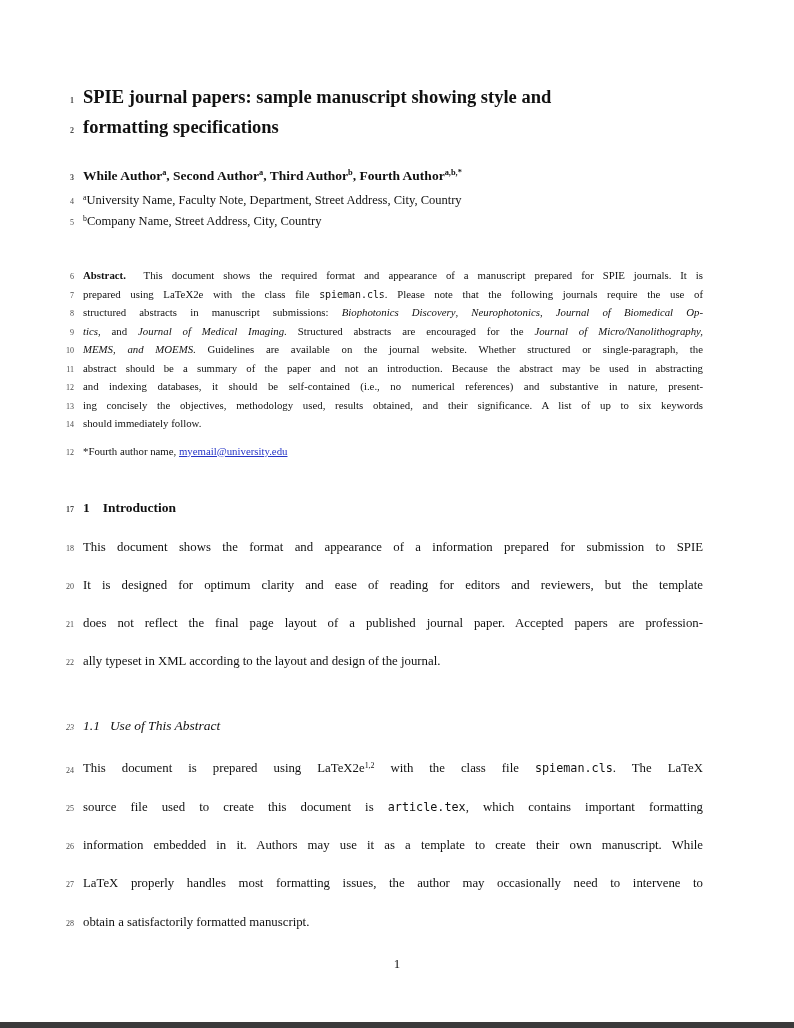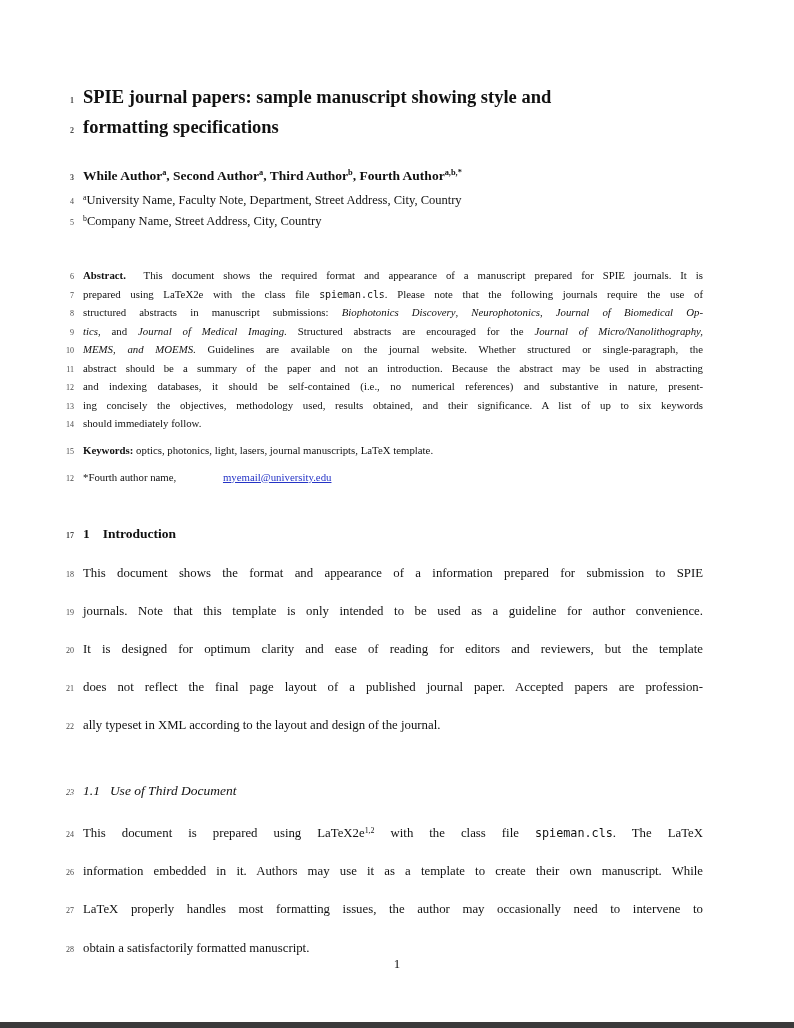--- a/index.html
+++ b/index.html
@@ -55,21 +55,21 @@
 
   .justify .line-text { text-align: justify; text-align-last: justify; }
   .justify .line:last-child .line-text { text-align-last: left; }
 
   .s-b { font-weight: bold; }
   .s-i { font-style: italic; }
   .s-m { font-family: "DejaVu Sans Mono", "Liberation Mono", monospace; font-size: 0.92em; }
   .s-sup { font-size: 0.62em; vertical-align: 0.55em; }
   .s-secnum { margin-right: 13px; }
   .subsection-heading .s-secnum { margin-right: 10px; }
-  a.s-link { color: var(--link-color, #2433c6); text-decoration: underline; cursor: pointer; margin-left: 44px; }
+  a.s-link { color: var(--link-color, #2433c6); text-decoration: underline; cursor: pointer; }
 
   .page-number {
     position: absolute;
     top: 956px;
     left: 0;
     width: 100%;
     text-align: center;
     font-size: 13px;
     color: #111111;
   }
@@ -148,26 +148,20 @@
       <div class="line">
         <span class="lineno">13</span>
         <span class="line-text"><span>ing concisely the objectives, methodology used, results obtained, and their significance. A list of up to six keywords</span></span>
       </div>
       <div class="line">
         <span class="lineno">14</span>
         <span class="line-text"><span>should immediately follow.</span></span>
       </div>
     </div>
 
-  <div class="text-block keywords-block">
-      <div class="line">
-        <span class="lineno">15</span>
-        <span class="line-text"><span class="s-b">Keywords:</span><span> optics, photonics, light, lasers, journal manuscripts, LaTeX template.</span></span>
-      </div>
-    </div>
 
   <div class="text-block footnote-block">
       <div class="line">
         <span class="lineno">12</span>
         <span class="line-text"><span>*Fourth author name, </span><a href="#" class="s-link">myemail@university.edu</a></span>
       </div>
     </div>
 
   <div class="text-block section-heading">
       <div class="line">
@@ -175,50 +169,50 @@
         <span class="line-text"><span class="s-secnum">1</span><span>Introduction</span></span>
       </div>
     </div>
 
   <div class="text-block body-block justify">
       <div class="line">
         <span class="lineno">18</span>
         <span class="line-text"><span>This document shows the format and appearance of a information prepared for submission to SPIE</span></span>
       </div>
       <div class="line">
-        <span class="lineno">19</span>
-        <span class="line-text"><span>journals. Note that this template is only intended to be used as a guideline for author convenience.</span></span>
-      </div>
-      <div class="line">
         <span class="lineno">20</span>
         <span class="line-text"><span>It is designed for optimum clarity and ease of reading for editors and reviewers, but the template</span></span>
       </div>
       <div class="line">
         <span class="lineno">21</span>
         <span class="line-text"><span>does not reflect the final page layout of a published journal paper. Accepted papers are profession-</span></span>
       </div>
       <div class="line">
         <span class="lineno">22</span>
         <span class="line-text"><span>ally typeset in XML according to the layout and design of the journal.</span></span>
       </div>
     </div>
 
   <div class="text-block subsection-heading">
       <div class="line">
         <span class="lineno">23</span>
-        <span class="line-text"><span class="s-secnum">1.1</span><span>Use of Third Document</span></span>
+        <span class="line-text"><span class="s-secnum">1.1</span><span>Use of This Abstract</span></span>
       </div>
     </div>
 
   <div class="text-block body-block justify">
       <div class="line">
         <span class="lineno">24</span>
         <span class="line-text"><span>This document is prepared using LaTeX2e</span><span class="s-sup">1,2</span><span> with the class file </span><span class="s-m">spieman.cls</span><span>. The LaTeX</span></span>
       </div>
       <div class="line">
+        <span class="lineno">25</span>
+        <span class="line-text"><span>source file used to create this document is </span><span class="s-m">article.tex</span><span>, which contains important formatting</span></span>
+      </div>
+      <div class="line">
         <span class="lineno">26</span>
         <span class="line-text"><span>information embedded in it. Authors may use it as a template to create their own manuscript. While</span></span>
       </div>
       <div class="line">
         <span class="lineno">27</span>
         <span class="line-text"><span>LaTeX properly handles most formatting issues, the author may occasionally need to intervene to</span></span>
       </div>
       <div class="line">
         <span class="lineno">28</span>
         <span class="line-text"><span>obtain a satisfactorily formatted manuscript.</span></span>

